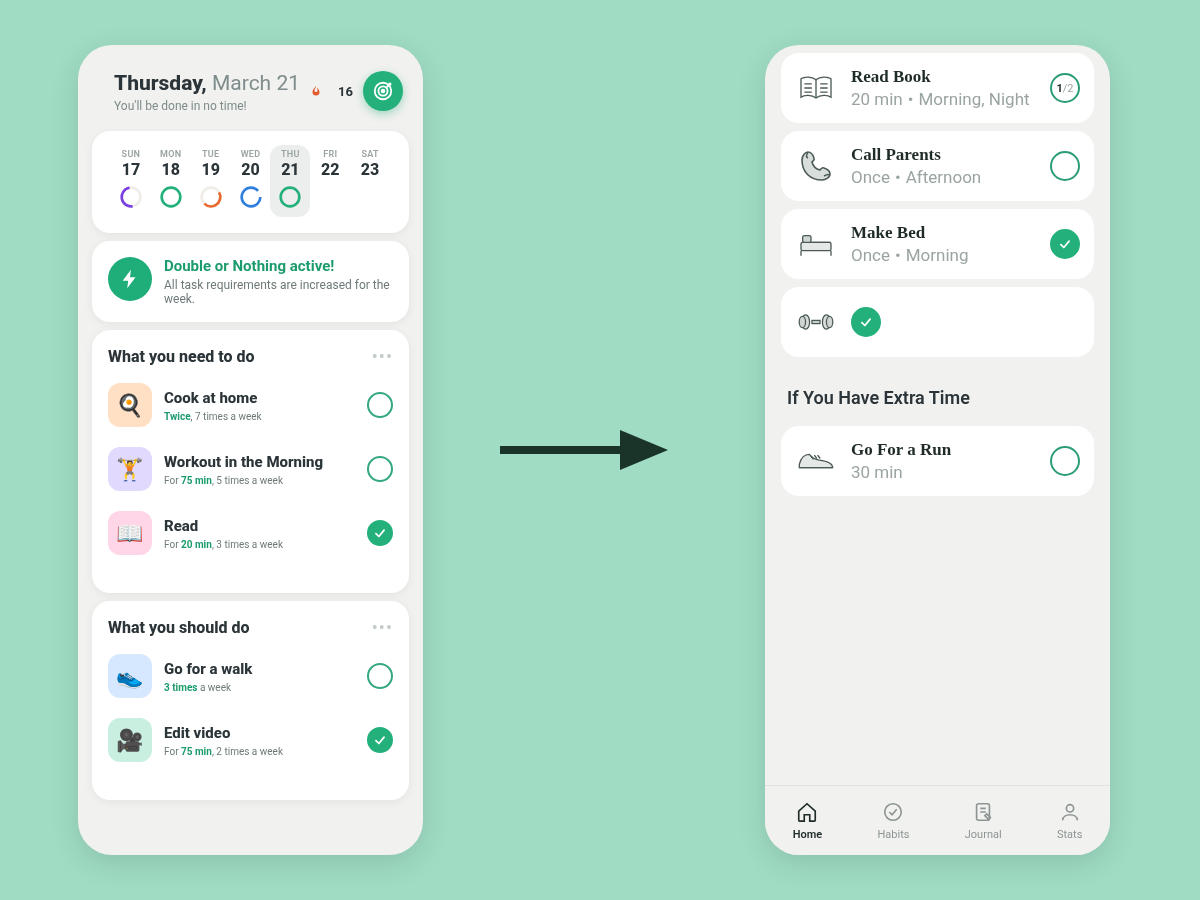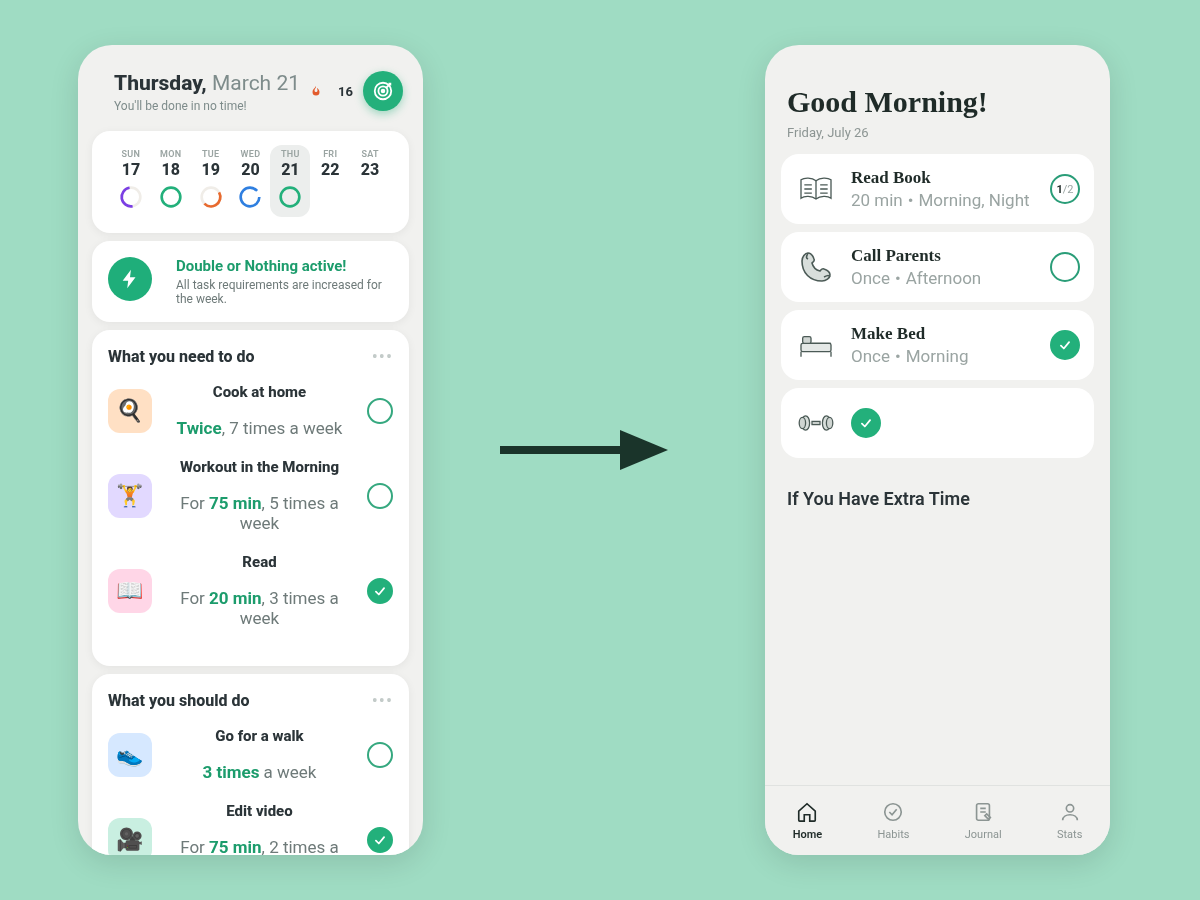--- a/index.html
+++ b/index.html
@@ -33,46 +33,46 @@
   .streak { display: inline-flex; align-items: center; gap: 16px; font-size: 13px; font-weight: 700; color: #2b3438; }
   .fire-icon { width: 12px; height: 12px; color: #e25b2d; }
   .target-btn {
     width: 40px; height: 40px; border-radius: 50%;
     background: #23b07b; display: flex; align-items: center; justify-content: center;
     box-shadow: 0 3px 8px rgba(35,176,123,.4);
   }
   .target-btn svg { width: 22px; height: 22px; color: #fff; }
 
   .card { background: #fff; border-radius: 18px; margin: 8px 14px; box-shadow: 0 2px 10px rgba(0,0,0,.06); }
-  .week-row { display: flex; justify-content: flex-end; padding: 14px 19px 16px; }
+  .week-row { display: flex; justify-content: center; padding: 14px 19px 16px; }
   .day-cell { flex: 1; text-align: center; padding: 4px 0; border-radius: 12px; }
   .day-cell.sel { background: #eceeed; }
   .day-cell .dow { font-size: 9px; color: #9aa4a2; font-weight: 600; letter-spacing: .3px; }
   .day-cell .num { font-size: 16px; font-weight: 800; color: #2b3438; margin-top: 1px; }
   .day-cell .prog { width: 24px; height: 24px; margin: 6px auto 0; }
   .prog-blank { border:2px solid transparent; }
 
-  .banner { display: flex; gap: 24px; padding: 16px 16px; }
+  .banner { display: flex; gap: 12px; padding: 16px 16px; }
   .banner-icon {
     width: 44px; height: 44px; border-radius: 50%; background: #1fae7a;
     display:flex;align-items:center;justify-content:center;flex-shrink:0;
   }
   .banner-icon svg { width: 22px; height: 22px; color:#fff; }
   .banner .t { font-size: 15px; font-weight: 700; color: #1c9c6c; }
   .banner .s { font-size: 12px; color: #6e7a79; margin-top: 3px; }
 
   .sec-head { display:flex; justify-content:space-between; align-items:center; padding:16px 16px 6px; }
   .sec-head .title { font-size: 16px; font-weight: 800; color: #2b3438; }
   .sec-head .more { color:#c3cbc9; font-size:18px; letter-spacing:1px; }
 
   .task { display:flex; align-items:center; gap:12px; padding:10px 16px; }
   .task .thumb { width:44px; height:44px; border-radius:12px; display:flex;align-items:center;justify-content:center; font-size:22px; flex-shrink:0;}
-  .task .body { flex:1;text-align:center; }
+  .task .body { flex:1; }
   .task .name { font-size:15px; font-weight:800; color:#2b3438; }
-  .task .meta { font-size:17px; color:#6e7a79; margin-top:17px; }
+  .task .meta { font-size:10px; color:#6e7a79; margin-top:4px; }
   .task .meta .em { color:#1c9c6c; font-weight:700; }
   .task .check {
     width:26px;height:26px;border-radius:50%;border:2px solid #35a87f;background:#fff;
     display:flex;align-items:center;justify-content:center;flex-shrink:0;
   }
   .task .check.done { background:#23b07b; border-color:#23b07b; }
   .task .check svg { width:14px;height:14px;color:#fff; }
 
   .card.tasks { padding-bottom:28px; }
 
@@ -276,24 +276,20 @@
 </div>
 
 <div class="arrow">
   <svg viewBox="0 0 190 60" fill="currentColor">
       <rect x="10" y="26" width="130" height="8"></rect>
       <path d="M130 10 L178 30 L130 50 Z"></path>
     </svg>
 </div>
 
 <div class="phone phone-right">
-  <div class="r-head">
-    <div class="greet">Good Morning!</div>
-    <div class="date">Friday, July 26</div>
-  </div>
   <div id="r-today">
       <div class="r-card">
      <div class="r-ico">
           <svg viewBox="0 0 48 36" fill="none" stroke="currentColor" stroke-width="1.6">
             <path d="M24 8c-5-4-14-4-18-1v22c4-3 13-3 18 1 5-4 14-4 18-1V7c-4-3-13-3-18 1z"></path>
             <path d="M24 8v22"></path>
             <path d="M10 13h9M10 18h9M10 23h9M29 13h9M29 18h9M29 23h9"></path>
           </svg>
         </div>
      <div class="r-body">
@@ -348,20 +344,36 @@
           </svg>
         </div>
      <div class="r-right done">
           <svg viewBox="0 0 24 24" fill="none" stroke="currentColor" stroke-width="3" stroke-linecap="round" stroke-linejoin="round">
             <polyline points="5 13 10 18 19 7"></polyline>
           </svg>
         </div>
    </div>
     </div>
   <div class="r-sec-title">If You Have Extra Time</div>
+  <div id="r-extra">
+      <div class="r-card">
+     <div class="r-ico">
+          <svg viewBox="0 0 48 32" fill="none" stroke="currentColor" stroke-width="1.6">
+            <path d="M4 20c2-8 6-12 12-12 3 4 6 6 12 7 8 1 16 3 16 9H4z" fill="#e4e8e6"></path>
+            <path d="M4 24h40"></path>
+            <path d="M18 10l3 4M22 9l3 4M26 9l3 4"></path>
+          </svg>
+        </div>
+     <div class="r-body">
+       <div class="r-name">Go For a Run</div>
+       <div class="r-meta">30 min</div>
+     </div>
+     <div class="r-right"></div>
+   </div>
+    </div>
 
   <div class="tabbar" id="tabbar">
       <div class="tab active">
      <span><svg viewBox="0 0 24 24" fill="none" stroke="currentColor" stroke-width="1.8">
             <path d="M3 11l9-8 9 8v10a1 1 0 01-1 1h-5v-7h-6v7H4a1 1 0 01-1-1V11z"></path>
           </svg></span>
      <span>Home</span>
    </div>
       <div class="tab">
      <span><svg viewBox="0 0 24 24" fill="none" stroke="currentColor" stroke-width="1.8">

